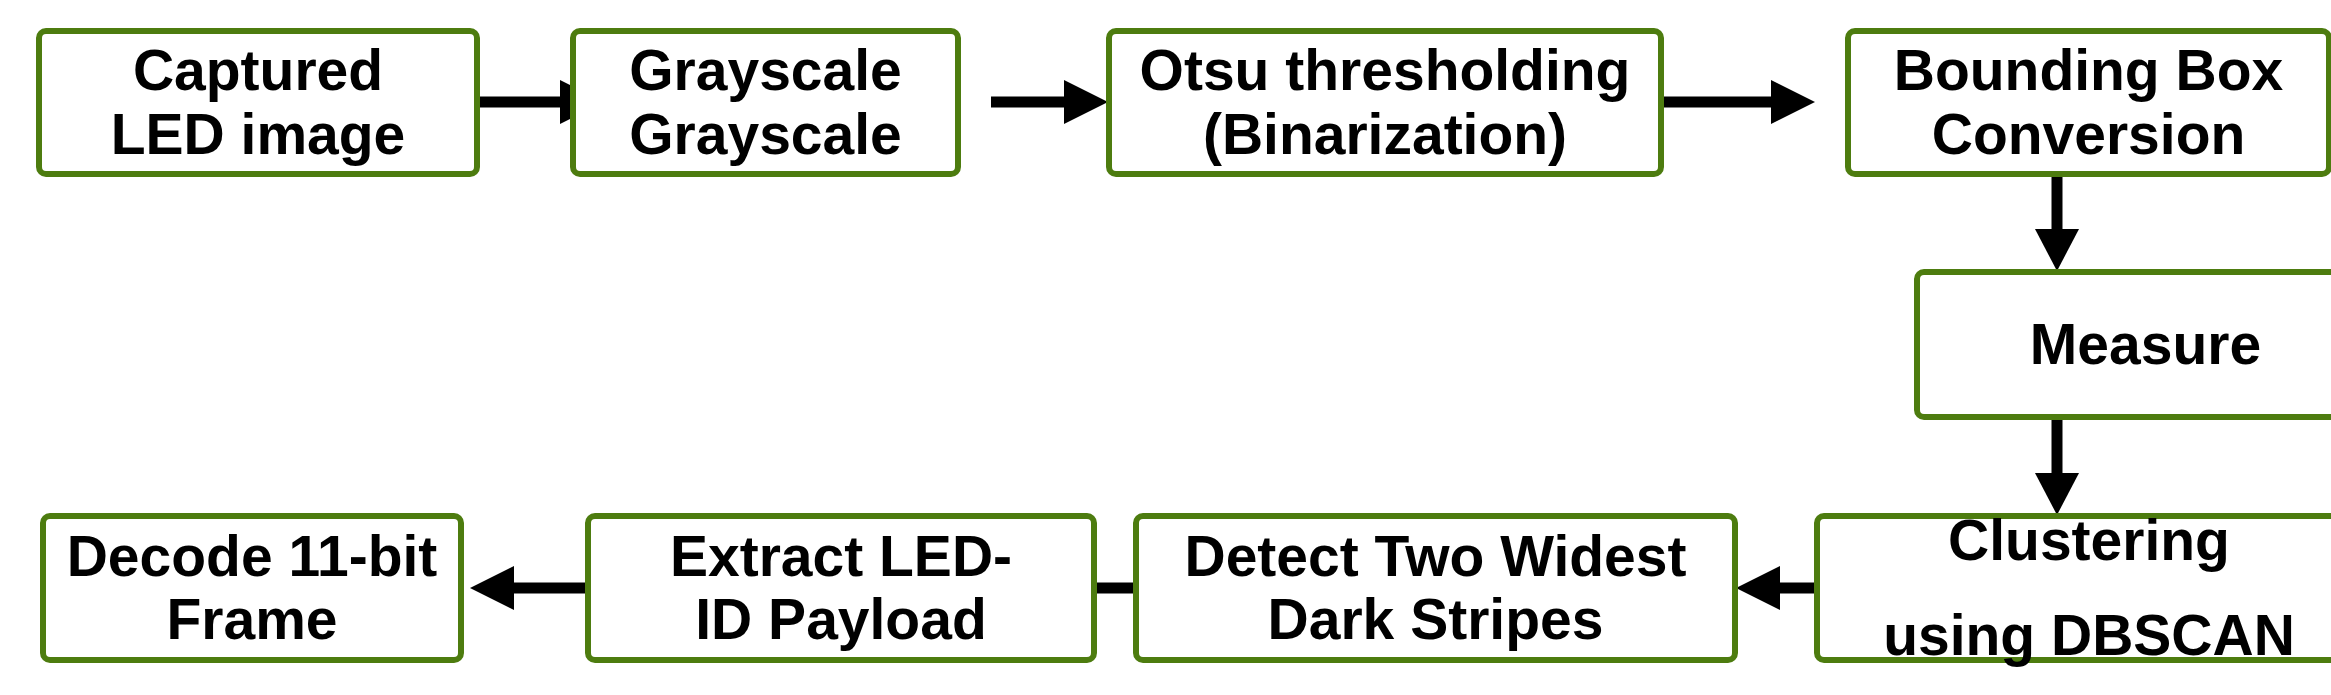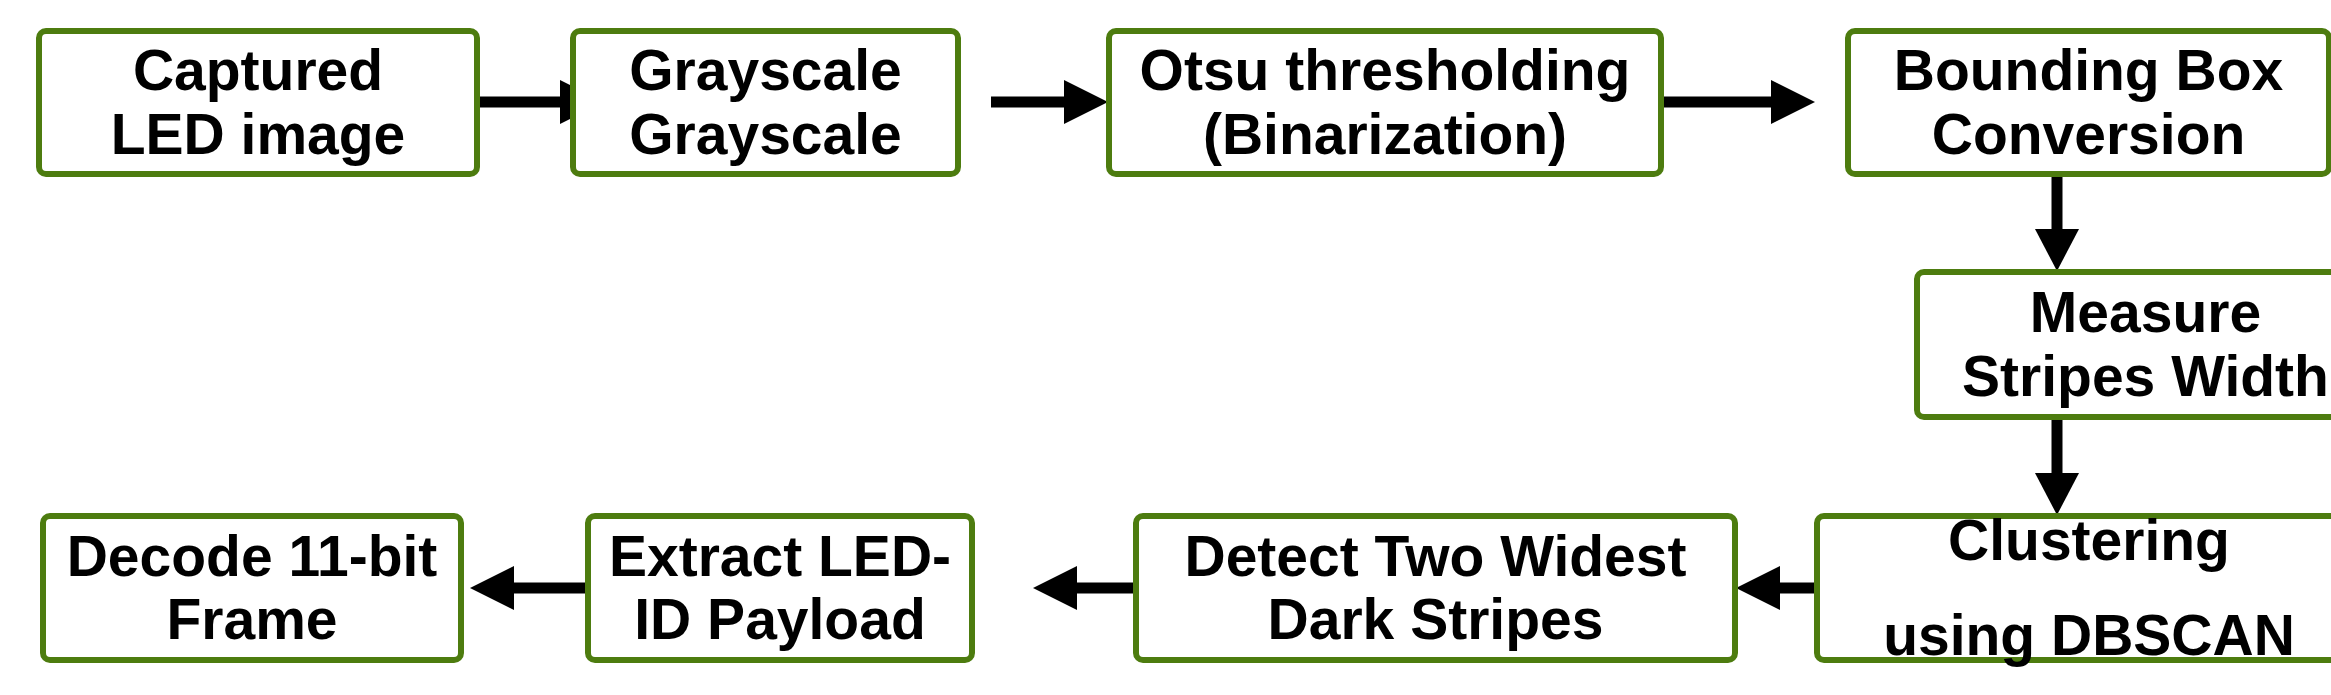--- a/index.html
+++ b/index.html
@@ -42,21 +42,21 @@
   }
   
   .n-captured   { left: 36px;   top: 28px;  width: 444px; height: 149px; }
   .n-grayscale  { left: 570px;  top: 28px;  width: 391px; height: 149px; }
   .n-otsu       { left: 1106px; top: 28px;  width: 558px; height: 149px; }
   .n-bbox       { left: 1813px; top: 28px;  width: 487px; height: 149px; margin-left: 32px; }
   
   .n-measure    { left: 1914px; top: 269px; width: 463px; height: 151px; }
   
   .n-decode     { left: 40px;   top: 513px; width: 424px; height: 150px; }
-  .n-extract    { left: 585px;  top: 513px; width: 390px; height: 150px; }
+  .n-extract    { left: 585px;  top: 513px; width: 512px; height: 150px; }
   .n-detect     { left: 1133px; top: 513px; width: 605px; height: 150px; }
   .n-cluster    { left: 1814px; top: 513px; width: 550px; height: 150px; gap: 32px; }
 </style>
 </head>
 <body>
 
 <div class="canvas">
 
   <svg class="edges" viewBox="0 0 2331 695" xmlns="http://www.w3.org/2000/svg">
 
@@ -116,21 +116,20 @@
     <span>(Binarization)</span>
   </div>
 
   <div class="node n-bbox">
     <span>Bounding Box</span>
     <span>Conversion</span>
   </div>
 
   <div class="node n-measure">
     <span>Measure</span>
-    <span>Stripes Width</span>
   </div>
 
   <div class="node n-cluster">
     <span>Clustering</span>
     <span>using DBSCAN</span>
   </div>
 
   <div class="node n-detect">
     <span>Detect Two Widest</span>
     <span>Dark Stripes</span>

